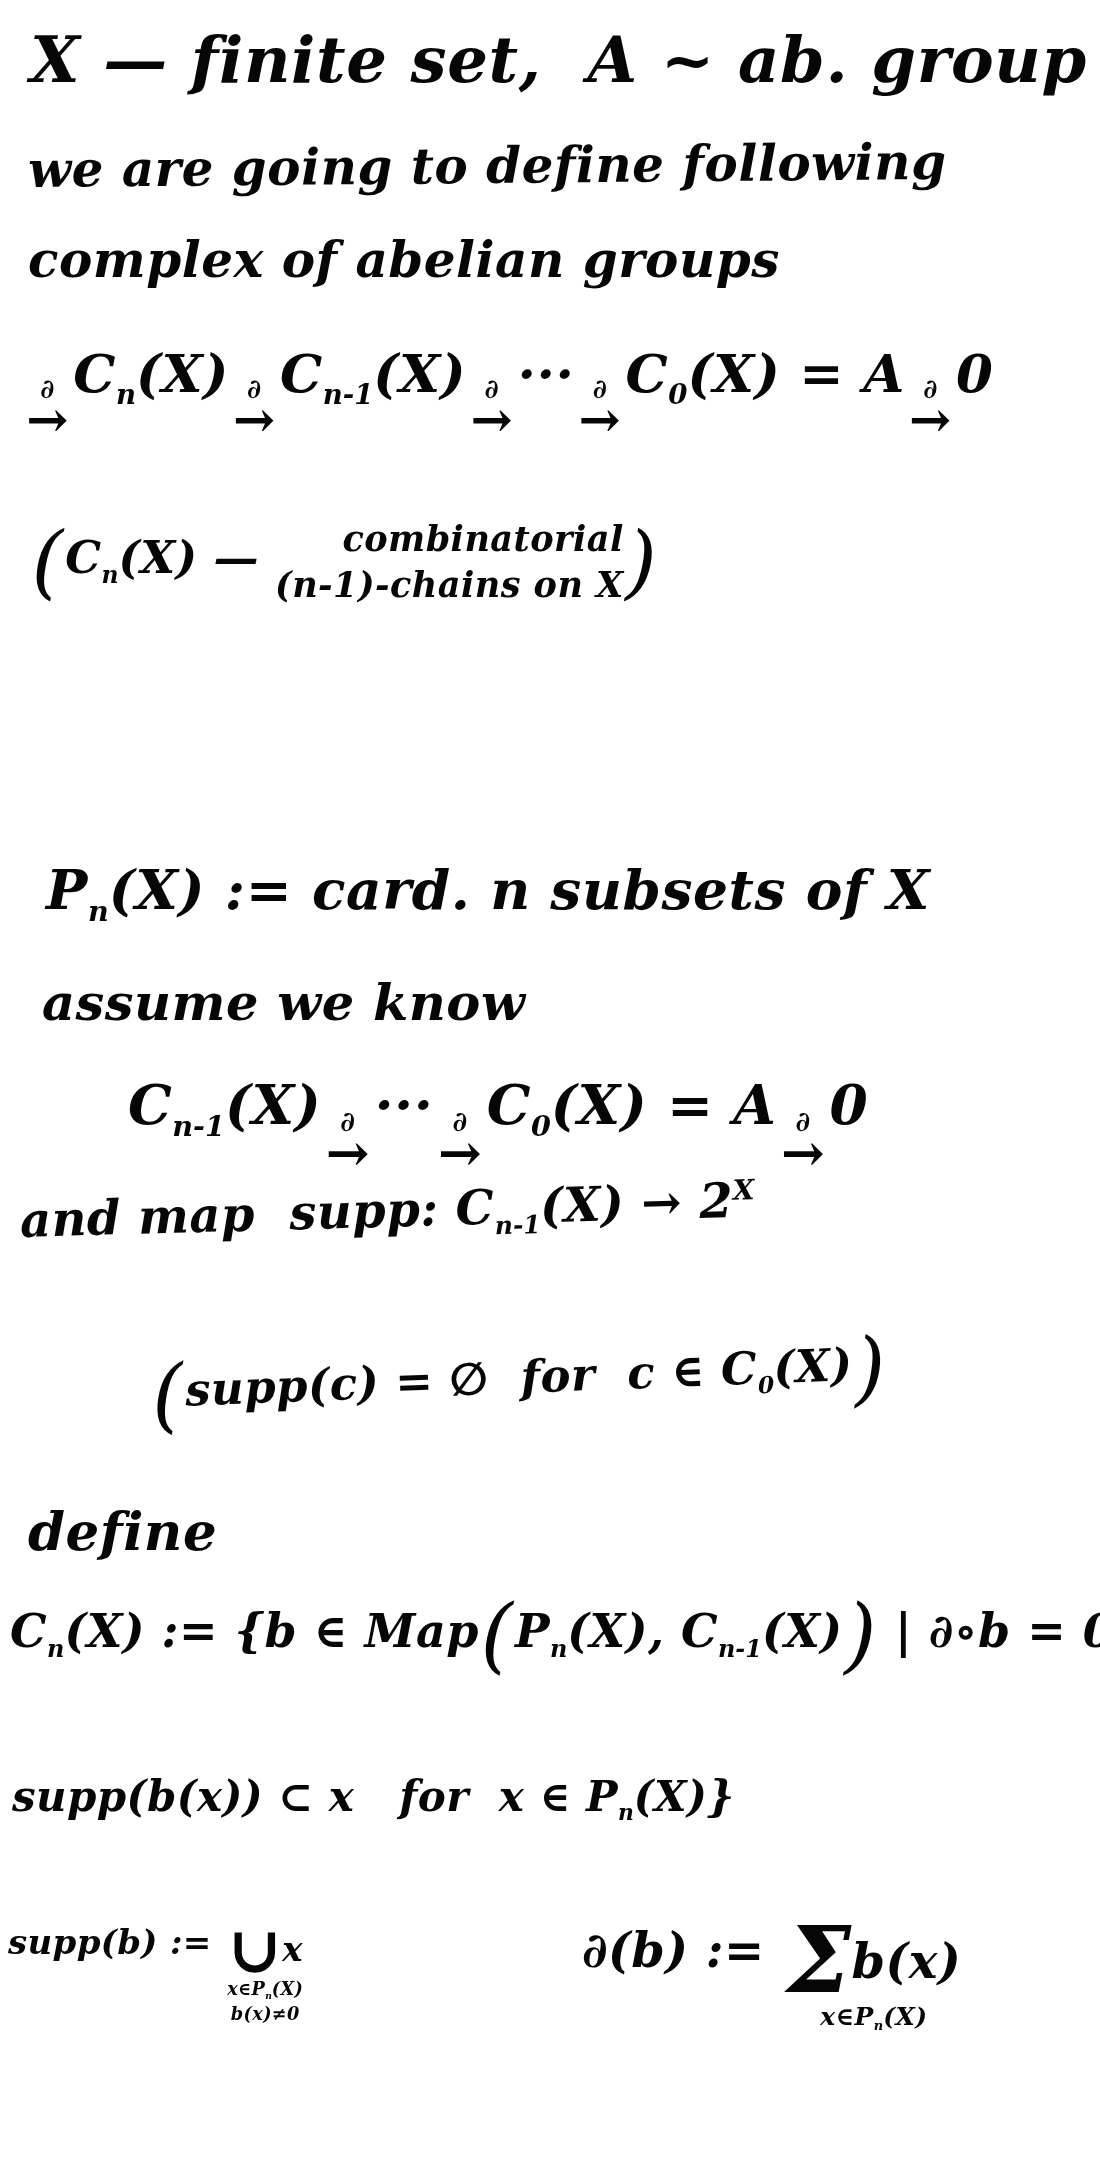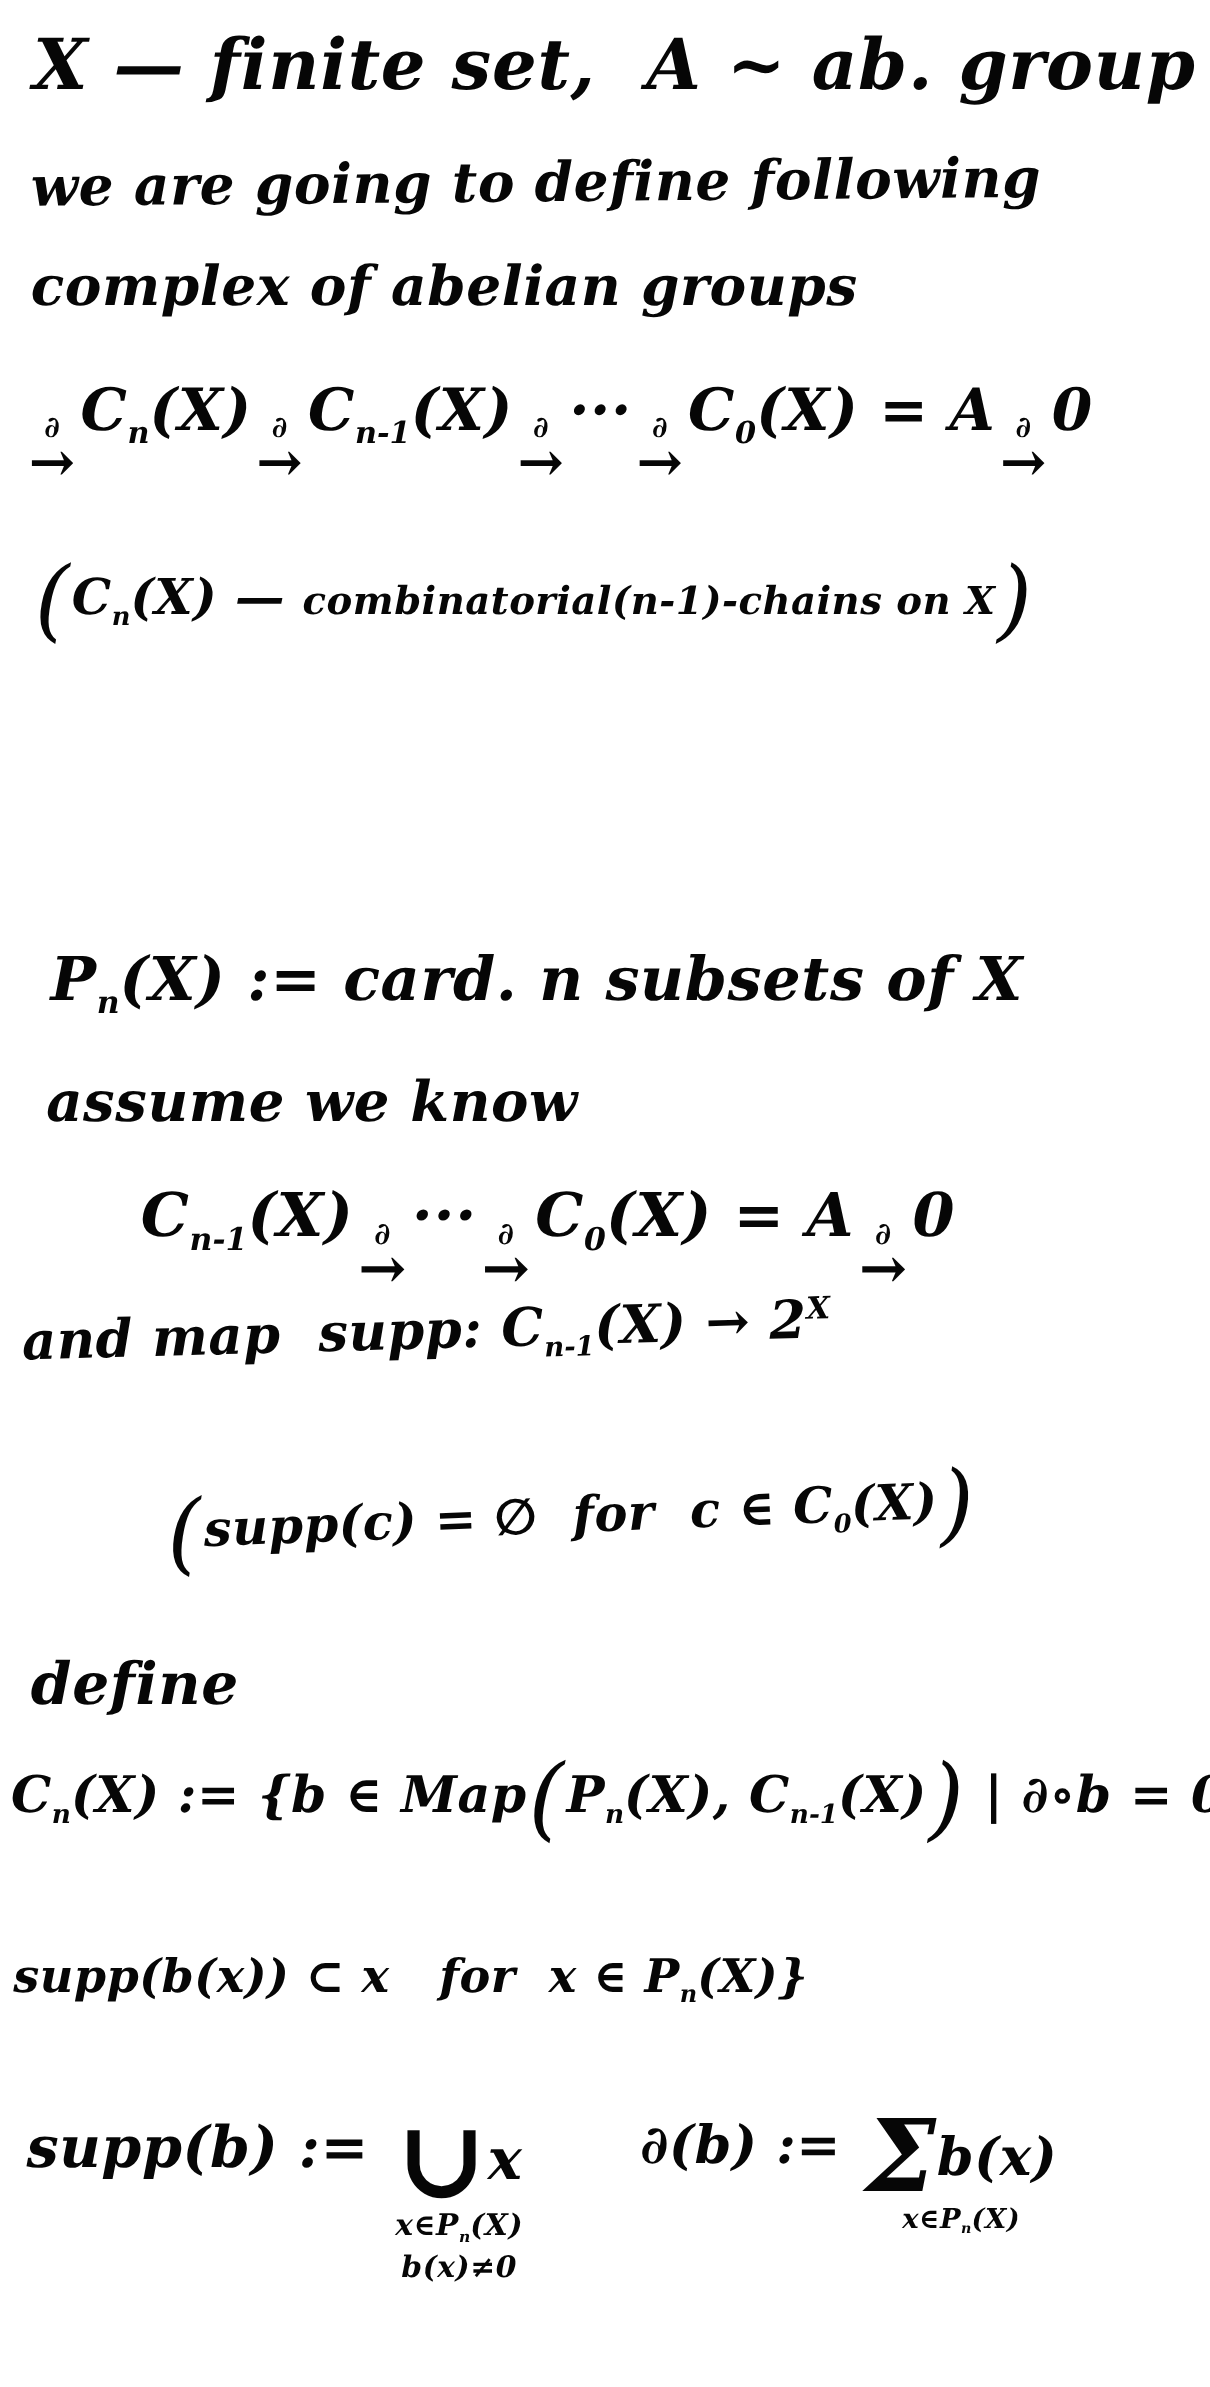--- a/index.html
+++ b/index.html
@@ -34,21 +34,21 @@
   .L-paren-note   { top: 516px;  left: 30px;  font-size: 45px; }
   .L-ci-zero      { top: 682px;  left: 55px;  font-size: 55px; }
   .L-pn-def       { top: 812px;  left: 46px;  font-size: 55px; margin-top: 45px; }
   .L-assume       { top: 972px;  left: 42px;  font-size: 51px; text-align: center; }
   .L-known-complex{ top: 1072px; left: 128px; font-size: 55px; }
   .L-supp-map     { top: 1192px; left: 20px;  font-size: 48px; transform: rotate(-1.6deg); }
   .L-supp-empty   { top: 1365px; left: 150px; font-size: 45px; transform: rotate(-2.2deg); }
   .L-define       { top: 1500px; left: 28px;  font-size: 53px; }
   .L-cn-def       { top: 1604px; left: 10px;  font-size: 46px; }
   .L-supp-subset  { top: 1772px; left: 12px;  font-size: 42px; }
-  .L-supp-def     { top: 1922px; left: 8px;   font-size: 52px; margin-left: 16px; }
+  .L-supp-def     { top: 1922px; left: 8px;   font-size: 34px; }
   .L-boundary-def { top: 1922px; left: 582px; font-size: 48px; }
 
   
   .sub { font-size: 0.52em; vertical-align: -0.42em; letter-spacing: 0; }
   .sup { font-size: 0.58em; vertical-align: 0.62em; letter-spacing: 0; }
 
   .dar {
     display: inline-flex;
     flex-direction: column;
     align-items: center;
@@ -62,22 +62,22 @@
   .big {
     font-size: 1.8em;
     font-weight: 400;
     vertical-align: middle;
     line-height: 0.7;
     margin: 0 0.02em;
   }
 
   .stack2 {
     display: inline-flex;
-    flex-direction: row;
-    align-items: flex-start;
+    flex-direction: column;
+    align-items: flex-end;
     vertical-align: middle;
     font-size: 0.78em;
     line-height: 1.3;
     white-space: pre;
   }
 
   .oplim {
     display: inline-flex;
     flex-direction: column;
     align-items: center;

